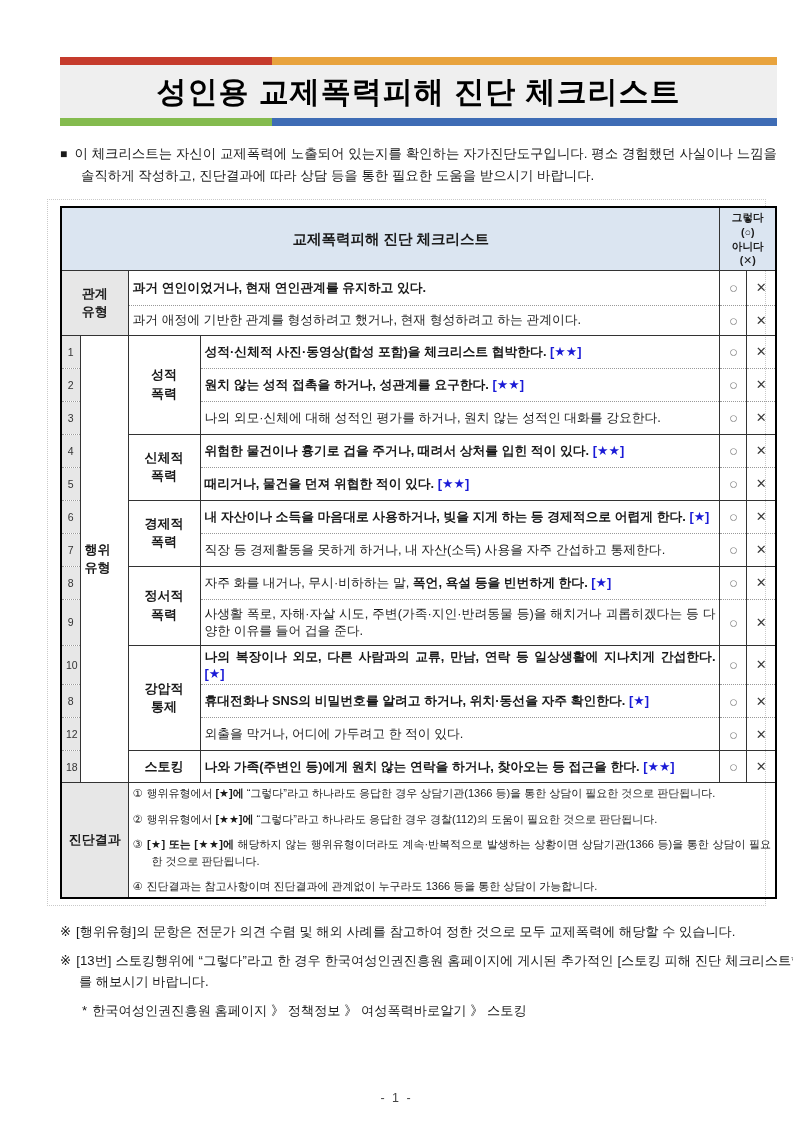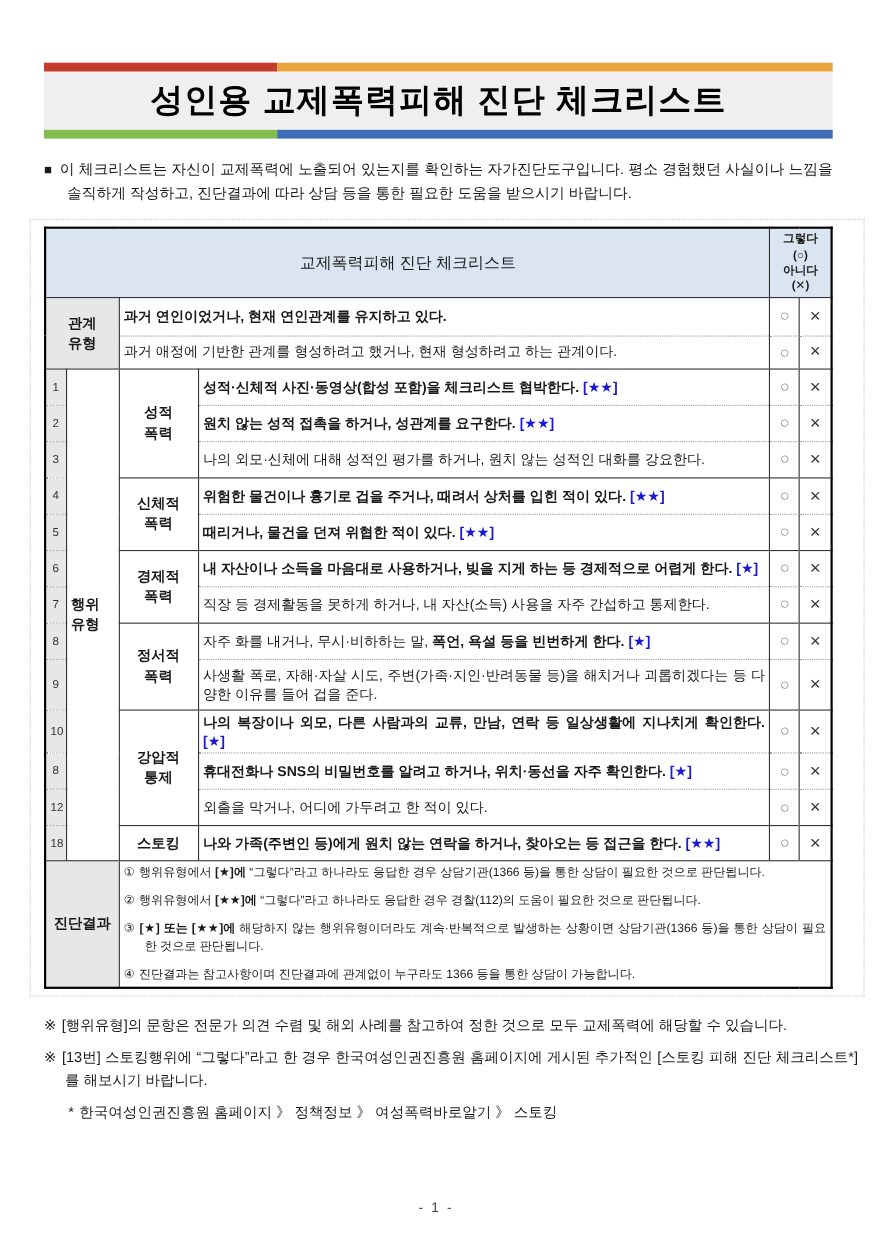--- a/index.html
+++ b/index.html
@@ -3,21 +3,21 @@
 <meta charset="utf-8">
 <style>
   :root{
     --bar-red:#c53b2c; --bar-orange:#e8a33d; --bar-green:#84bb4e; --bar-blue:#3e6cb5;
     --title-bg:#efefef; --header-bg:#dbe5f1; --label-bg:#e7e7e7; --star-blue:#1a1ad6;
     --ink:#1a1a1a; --line:#333; --dotline:#999;
   }
   *{box-sizing:border-box; margin:0; padding:0;}
   html,body{background:#fff;}
   body{font-family:"Liberation Sans","DejaVu Sans",sans-serif; color:var(--ink);}
-  .page{position:relative; width:793px; height:1121px; background:#fff; overflow:hidden; padding:0 40px;}
+  .page{position:relative; width:793px; height:1121px; background:#fff; overflow:hidden; padding:0 60px;}
 
   
   .title-block{margin-top:57px; width:717px;}
   .bar{display:flex; height:8px; width:100%;}
   .bar .seg1{width:29.6%; height:100%;}
   .bar .seg2{width:70.4%; height:100%;}
   .bar-top .seg1{background:var(--bar-red);} .bar-top .seg2{background:var(--bar-orange);}
   .bar-bottom .seg1{background:var(--bar-green);} .bar-bottom .seg2{background:var(--bar-blue);}
   .title-text{background:var(--title-bg); height:53px; line-height:53px; text-align:center;
     font-size:30px; font-weight:900; letter-spacing:1px; color:#000;}
@@ -34,21 +34,21 @@
   
   table.checklist{border-collapse:collapse; table-layout:fixed; width:717px;
     border:2px solid #000; font-size:12.8px;}
   table.checklist td{border-left:1px solid var(--line); border-right:1px solid var(--line);
     border-top:1px solid var(--line); border-bottom:none; vertical-align:middle;
     padding:2px 4px; overflow:hidden;}
   tr.rt-dot > td{border-top:1px dotted var(--dotline);}
   tr.rt-mixed > td{border-top:1px solid var(--line);}
   tr.rt-mixed > td.num{border-top:1px dotted var(--dotline);}
 
-  td.hdr-title{background:var(--header-bg); text-align:center; font-weight:normal; font-size:14.5px;}
+  td.hdr-title{background:var(--header-bg); text-align:center; font-weight:bold; font-size:14.5px;}
   td.hdr-ans{background:var(--header-bg); text-align:center; font-weight:bold; font-size:10.6px;
     line-height:1.35; padding:2px 0;}
   td.lbl{background:var(--label-bg); text-align:center; font-weight:bold; white-space:pre-line;
     line-height:1.35; font-size:13px;}
   td.num{background:var(--label-bg); text-align:center; font-size:10.5px; color:#333; padding:2px 1px;}
   td.behavior-lbl{background:#fff; text-align:left; font-weight:bold; white-space:pre-line;
     line-height:1.4; font-size:13px;}
   td.cat{background:#fff; text-align:center; font-weight:bold; white-space:pre-line;
     line-height:1.4; font-size:13px;}
   td.txt{padding:3px 8px; line-height:1.35; text-align:justify;}
@@ -195,21 +195,21 @@
         <td class="num">9</td>
         <td class="txt"><span>사생활 폭로, 자해·자살 시도, 주변(가족·지인·반려동물 등)을 해치거나 괴롭히겠다는 등 다양한 이유를 들어 겁을 준다.</span></td>
         <td class="ans"><span class="mark-yes">○</span></td>
         <td class="ans"><span class="mark-no">✕</span></td>
       </tr>
 
       <tr class="h-std rt-mixed">
         <td class="num">10</td>
         <td rowspan="3" class="cat">강압적
 통제</td>
-        <td class="txt"><span class="seg-b">나의 복장이나 외모, 다른 사람과의 교류, 만남, 연락 등 일상생활에 지나치게 확인한다. </span><span class="seg-b seg-blue">[★]</span></td>
+        <td class="txt"><span class="seg-b">나의 복장이나 외모, 다른 사람과의 교류, 만남, 연락 등 일상생활에 지나치게 간섭한다. </span><span class="seg-b seg-blue">[★]</span></td>
         <td class="ans"><span class="mark-yes">○</span></td>
         <td class="ans"><span class="mark-no">✕</span></td>
       </tr>
       <tr class="h-std rt-dot">
         <td class="num">8</td>
         <td class="txt"><span class="seg-b">휴대전화나 SNS의 비밀번호를 알려고 하거나, 위치·동선을 자주 확인한다. </span><span class="seg-b seg-blue">[★]</span></td>
         <td class="ans"><span class="mark-yes">○</span></td>
         <td class="ans"><span class="mark-no">✕</span></td>
       </tr>
       <tr class="h-std rt-dot">

